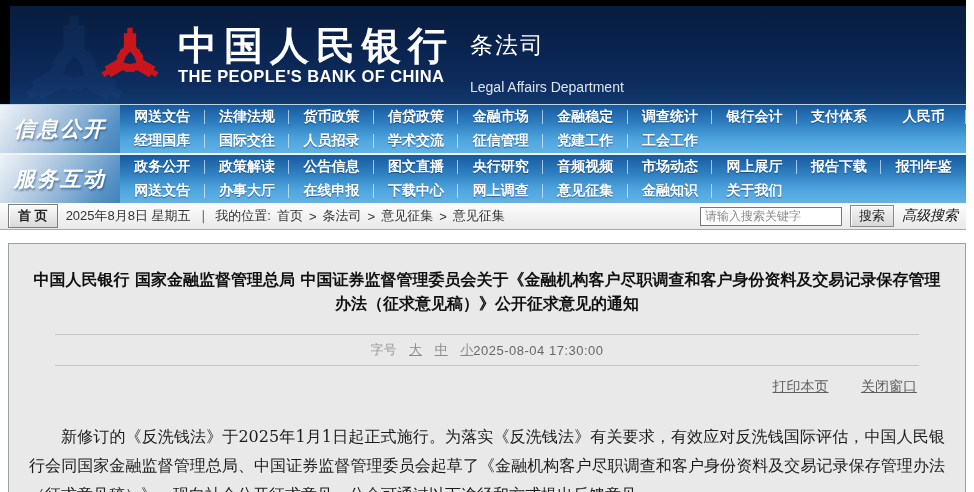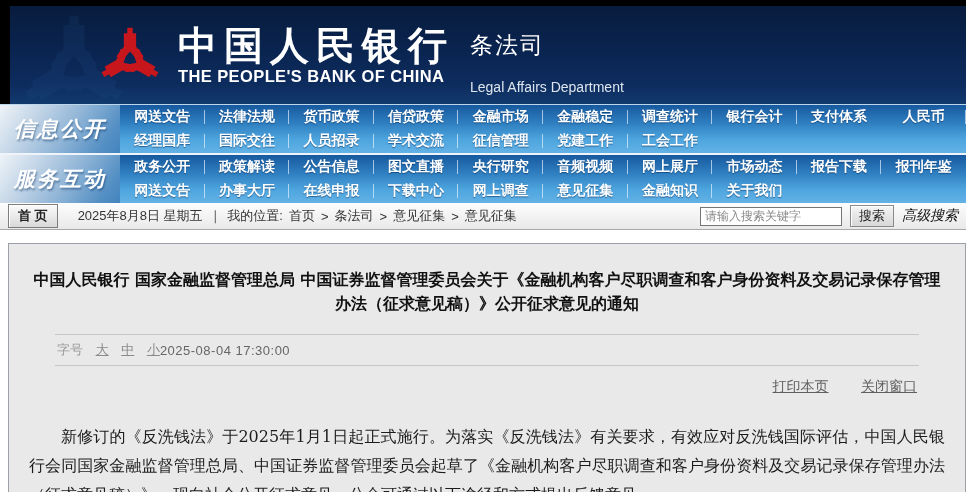--- a/index.html
+++ b/index.html
@@ -37,21 +37,21 @@
               font-size:14px; font-weight:bold; color:#fff; cursor:pointer;
               text-shadow:0 1px 1px rgba(0,40,90,.55); white-space:nowrap; }
   .nav-cell::after { content:""; position:absolute; right:0; top:5px; bottom:5px; width:1px;
                      background:rgba(235,245,255,.65); }
   .nav-cell.nd::after { display:none; }
 
   
   .crumb-bar { height:27px; display:flex; align-items:center; padding:0 8px;
                background:linear-gradient(180deg,#fdfdfd,#e9e9e9);
                border-bottom:1px solid #a9a9a9; font-size:13px; color:#333; }
-  .home-btn { font-weight:bold; font-size:13px; color:#222; padding:2px 9px; margin-right:20px;
+  .home-btn { font-weight:bold; font-size:13px; color:#222; padding:2px 9px; margin-right:8px;
               background:linear-gradient(180deg,#fbfbfb,#d9d9d9); border:1px solid #7e7e7e;
               box-shadow:inset 1px 1px 0 #fff; cursor:pointer; white-space:nowrap; }
   .crumb-text { display:flex; align-items:center; gap:6px; white-space:nowrap; }
   .crumb-text a { color:#333; text-decoration:none; cursor:pointer; }
   .crumb-right { margin-left:auto; display:flex; align-items:center; gap:8px; }
   .search-input { width:142px; height:19px; border:1px solid #767676; font-size:12px;
                   padding:0 4px; color:#c2410c; background:#fff; }
   .search-input::placeholder { color:#8a8a8a; }
   .search-btn { font-size:13px; color:#222; padding:1px 8px;
                 background:linear-gradient(180deg,#f5f5f5,#d7d7d7); border:1px solid #8a8a8a;
@@ -59,21 +59,21 @@
   .adv-link { font-size:14px; color:#111; text-decoration:none; cursor:pointer; white-space:nowrap;font-style:italic; }
 
   
   .content-gap { height:13px; background:#fff; }
   .content-box { margin-left:8px; width:958px; min-height:400px;
                  background:#e9e9e9; border:1px solid #9ba1a7; }
   .article-title { font-family:"DejaVu Serif","Liberation Serif",serif; font-weight:bold;
                    font-size:16px; line-height:24px; color:#111; text-align:center;
                    padding:24px 22px 10px; }
   .meta { margin:8px 46px 0; }
-  .meta-row1 { display:flex; align-items:center; justify-content:flex-start;
+  .meta-row1 { display:flex; align-items:center; justify-content:center;
                border-top:1px solid #c6c6c6; border-bottom:1px solid #c6c6c6; padding:6px 2px; }
   .fontsize-group { font-size:13px; color:#999; }
   .fontsize-group a { color:#8a8a8a; text-decoration:underline; margin-left:9px; cursor:pointer; }
   .timestamp { font-size:13px; color:#666; letter-spacing:.5px; }
   .meta-row2 { text-align:right; padding:11px 2px 0; }
   .meta-row2 a { font-size:14px; color:#5f5f5f; text-decoration:underline; margin-left:28px; cursor:pointer; }
   .article-body { font-family:"DejaVu Serif","Liberation Serif",serif; font-size:16px;
                   line-height:29px; color:#1c1c1c; margin:26px 20px 0; text-indent:2em;
                   text-align:justify; }
 </style>
@@ -146,22 +146,22 @@
     <div class="nav-sep"></div>
     <div class="nav-section">
       <div class="nav-cat">服务互动</div>
       <div class="nav-grid">
         <div class="nav-cell">政务公开</div>
         <div class="nav-cell">政策解读</div>
         <div class="nav-cell">公告信息</div>
         <div class="nav-cell">图文直播</div>
         <div class="nav-cell">央行研究</div>
         <div class="nav-cell">音频视频</div>
+        <div class="nav-cell">市场动态</div>
         <div class="nav-cell">网上展厅</div>
-        <div class="nav-cell">市场动态</div>
         <div class="nav-cell">报告下载</div>
         <div class="nav-cell nd">报刊年鉴</div>
         <div class="nav-cell">网送文告</div>
         <div class="nav-cell">办事大厅</div>
         <div class="nav-cell">在线申报</div>
         <div class="nav-cell">下载中心</div>
         <div class="nav-cell">网上调查</div>
         <div class="nav-cell">意见征集</div>
         <div class="nav-cell">金融知识</div>
         <div class="nav-cell nd">关于我们</div>

